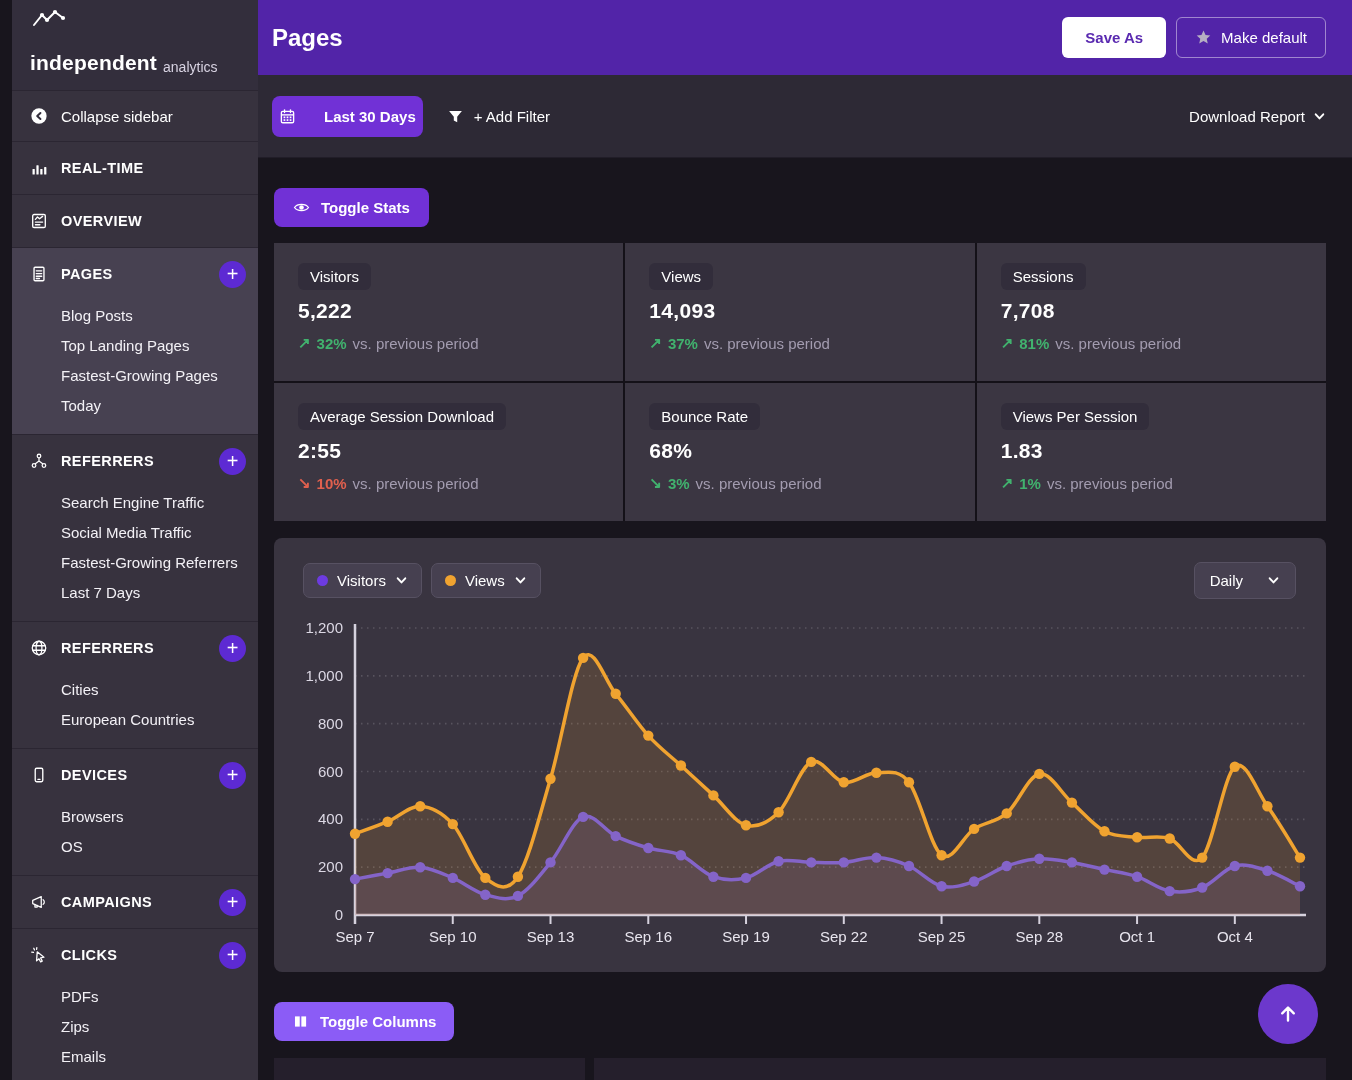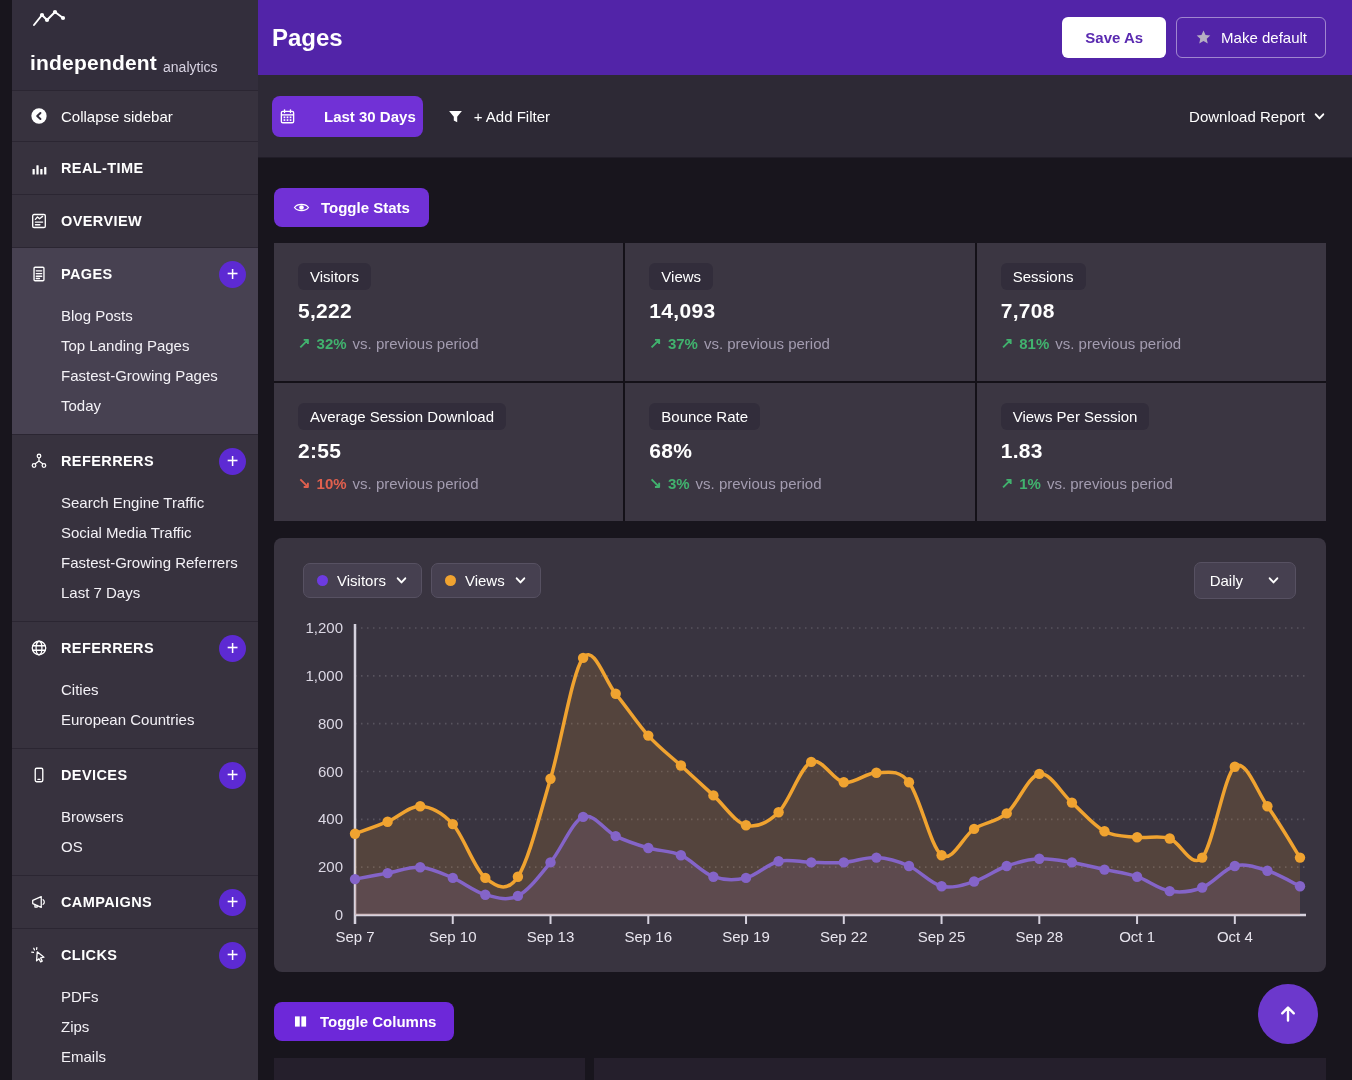--- a/index.html
+++ b/index.html
@@ -62,21 +62,21 @@
   .chart-controls{position:absolute;top:24px;left:29px;right:30px;display:flex;align-items:center;z-index:1}
   .series-chips{display:flex;gap:9px}
   .series-chip{display:flex;align-items:center;gap:9px;background:#464050;border:1px solid #575162;
                border-radius:7px;padding:8px 13px;font-size:15px;color:#fff}
   .dot{width:11px;height:11px;border-radius:50%;flex:none}
   .interval-chip{margin-left:auto;display:flex;align-items:center;gap:24px;background:#464050;
                  border:1px solid #575162;border-radius:7px;padding:9px 15px;font-size:15px;color:#ffffff}
   #chart-svg{position:absolute;left:0;top:0;width:1052px;height:434px}
 
   .btn-columns{position:absolute;left:28px;top:844px;display:flex;align-items:flex-end;gap:11px;
-               background:#6d28d9;border-radius:8px;padding:11px 18px;font-size:15px;font-weight:600}
+               background:#8b5cf6;border-radius:8px;padding:11px 18px;font-size:15px;font-weight:600}
   .fab{position:absolute;left:1012px;top:826px;width:60px;height:60px;border-radius:50%;background:#6c38cc;
        display:flex;align-items:center;justify-content:center}
   .fab svg{width:24px;height:24px}
   .table-stub-a{position:absolute;left:28px;top:900px;width:311px;height:22px;background:#251f2c}
   .table-stub-b{position:absolute;left:348px;top:900px;width:732px;height:22px;background:#251f2c}
 </style>
 </head>
 <body>
 
 <div class="sidebar">

